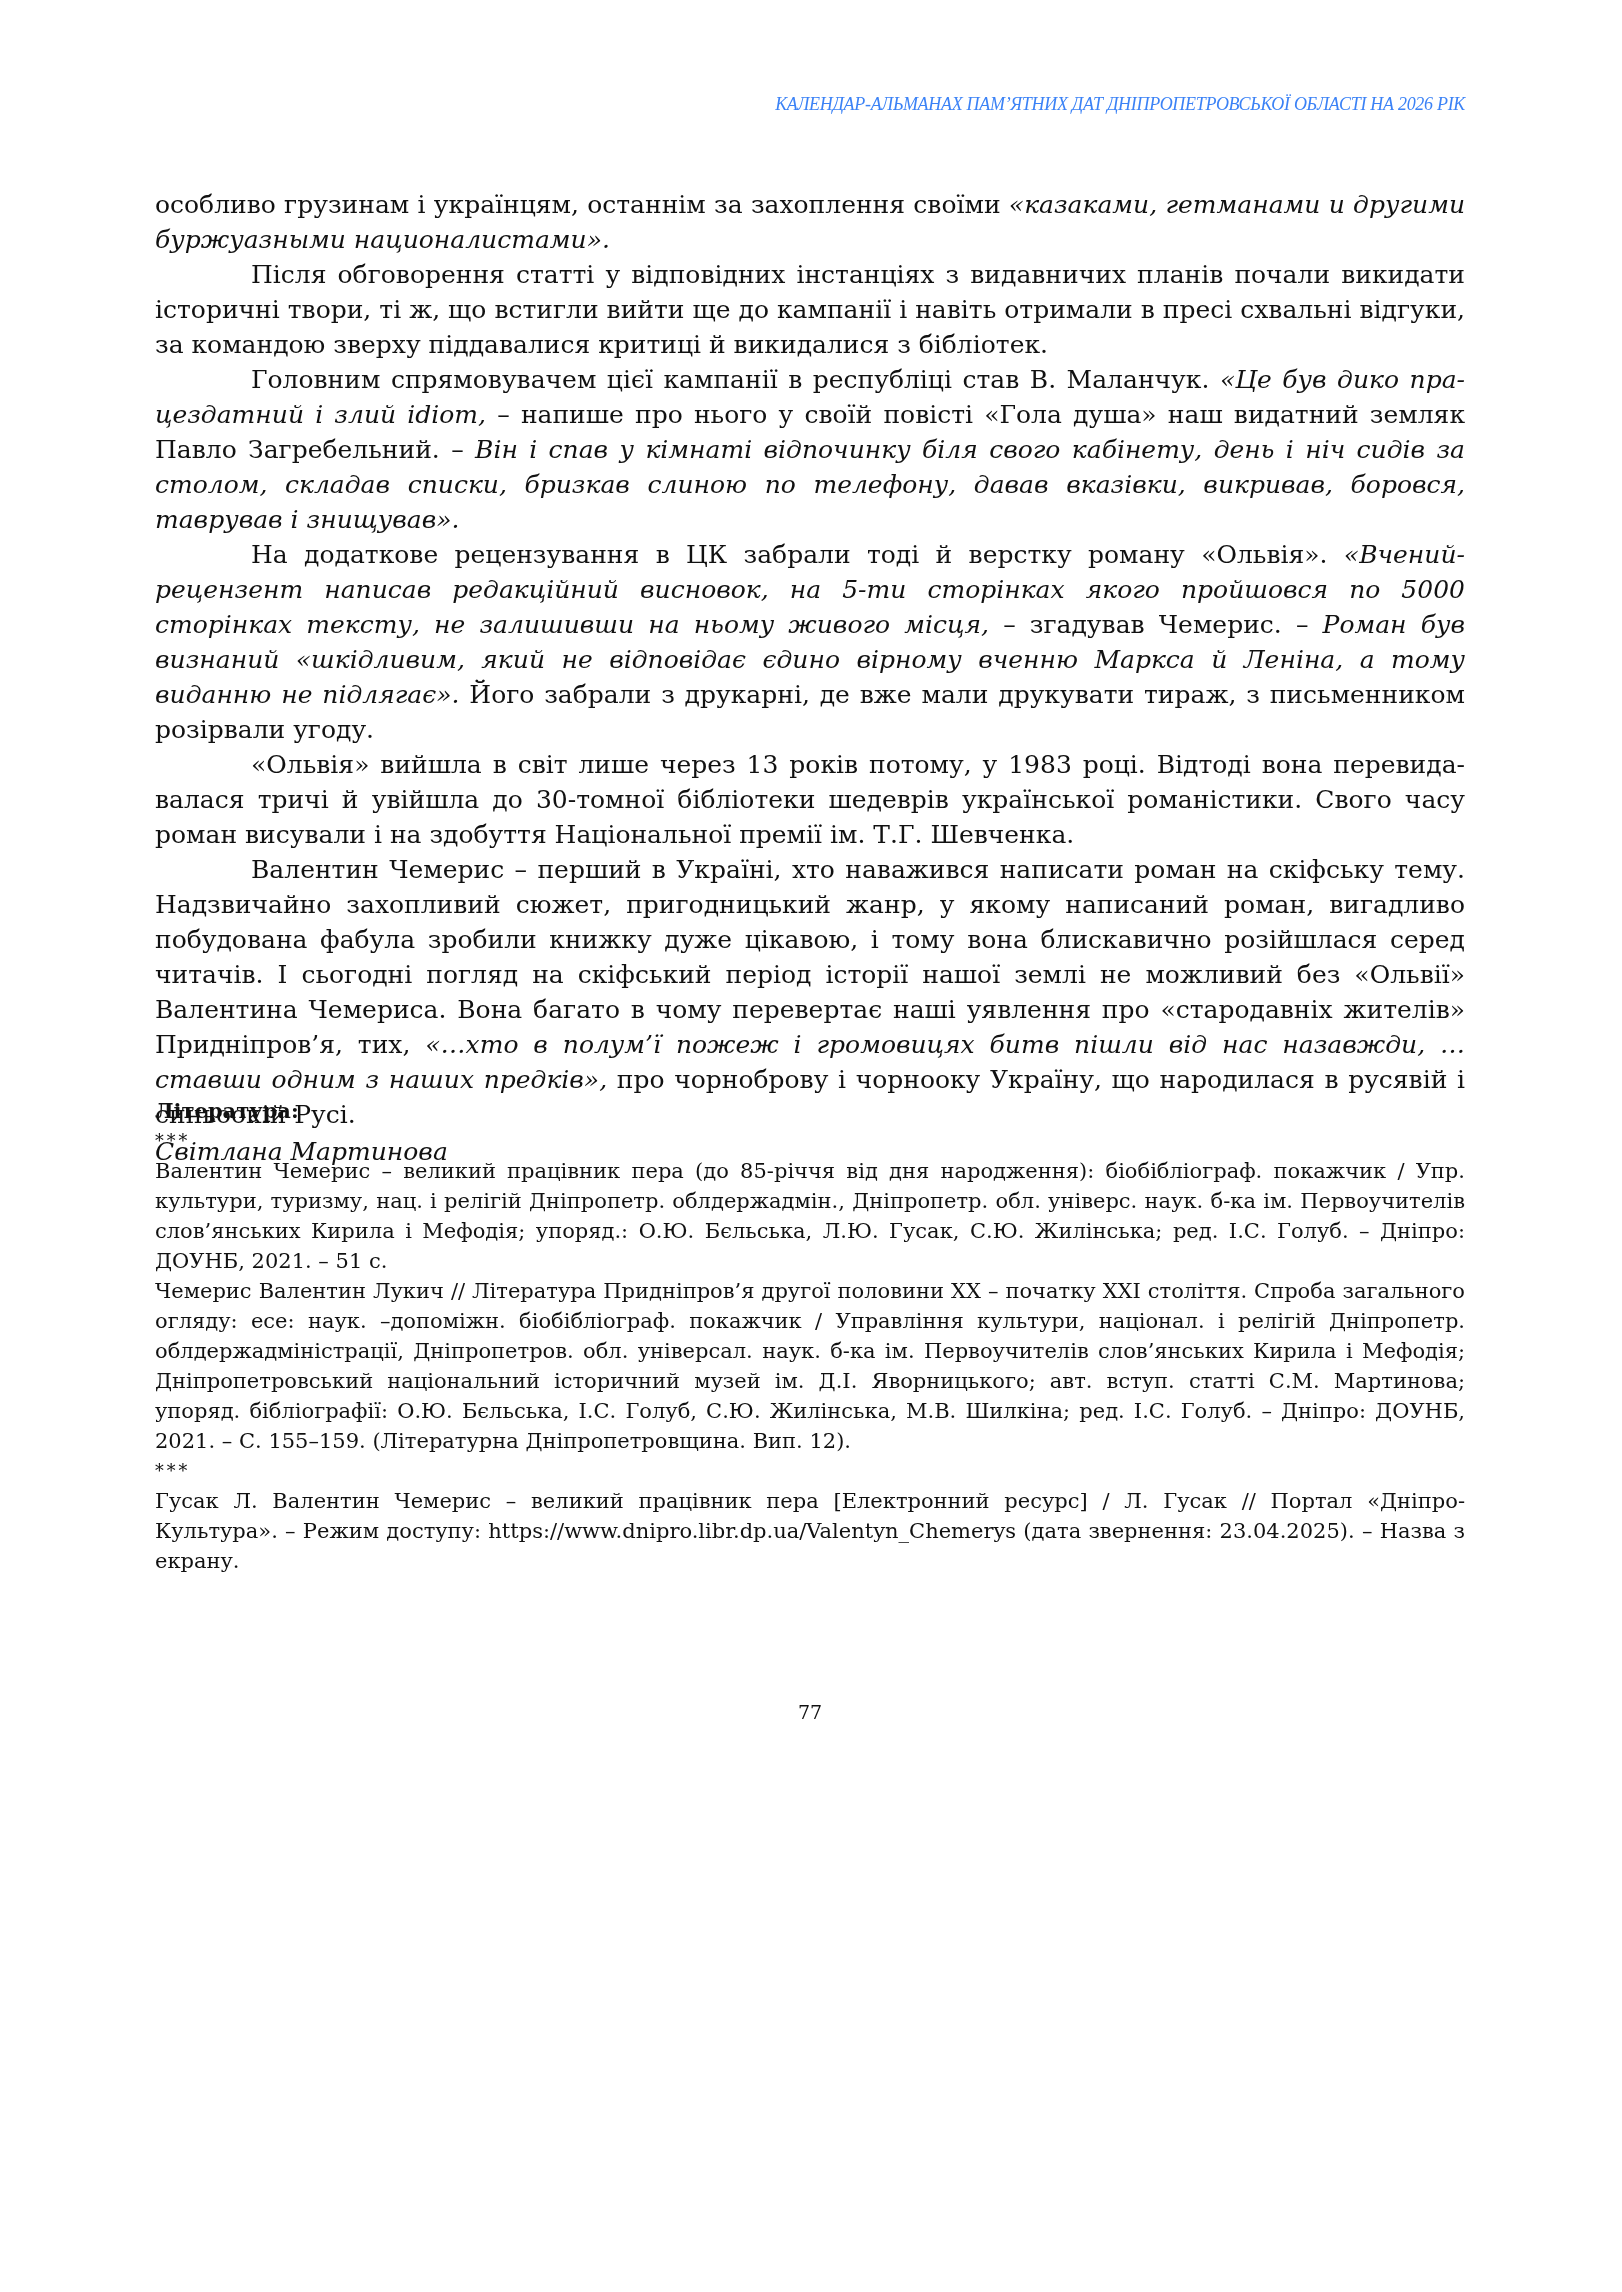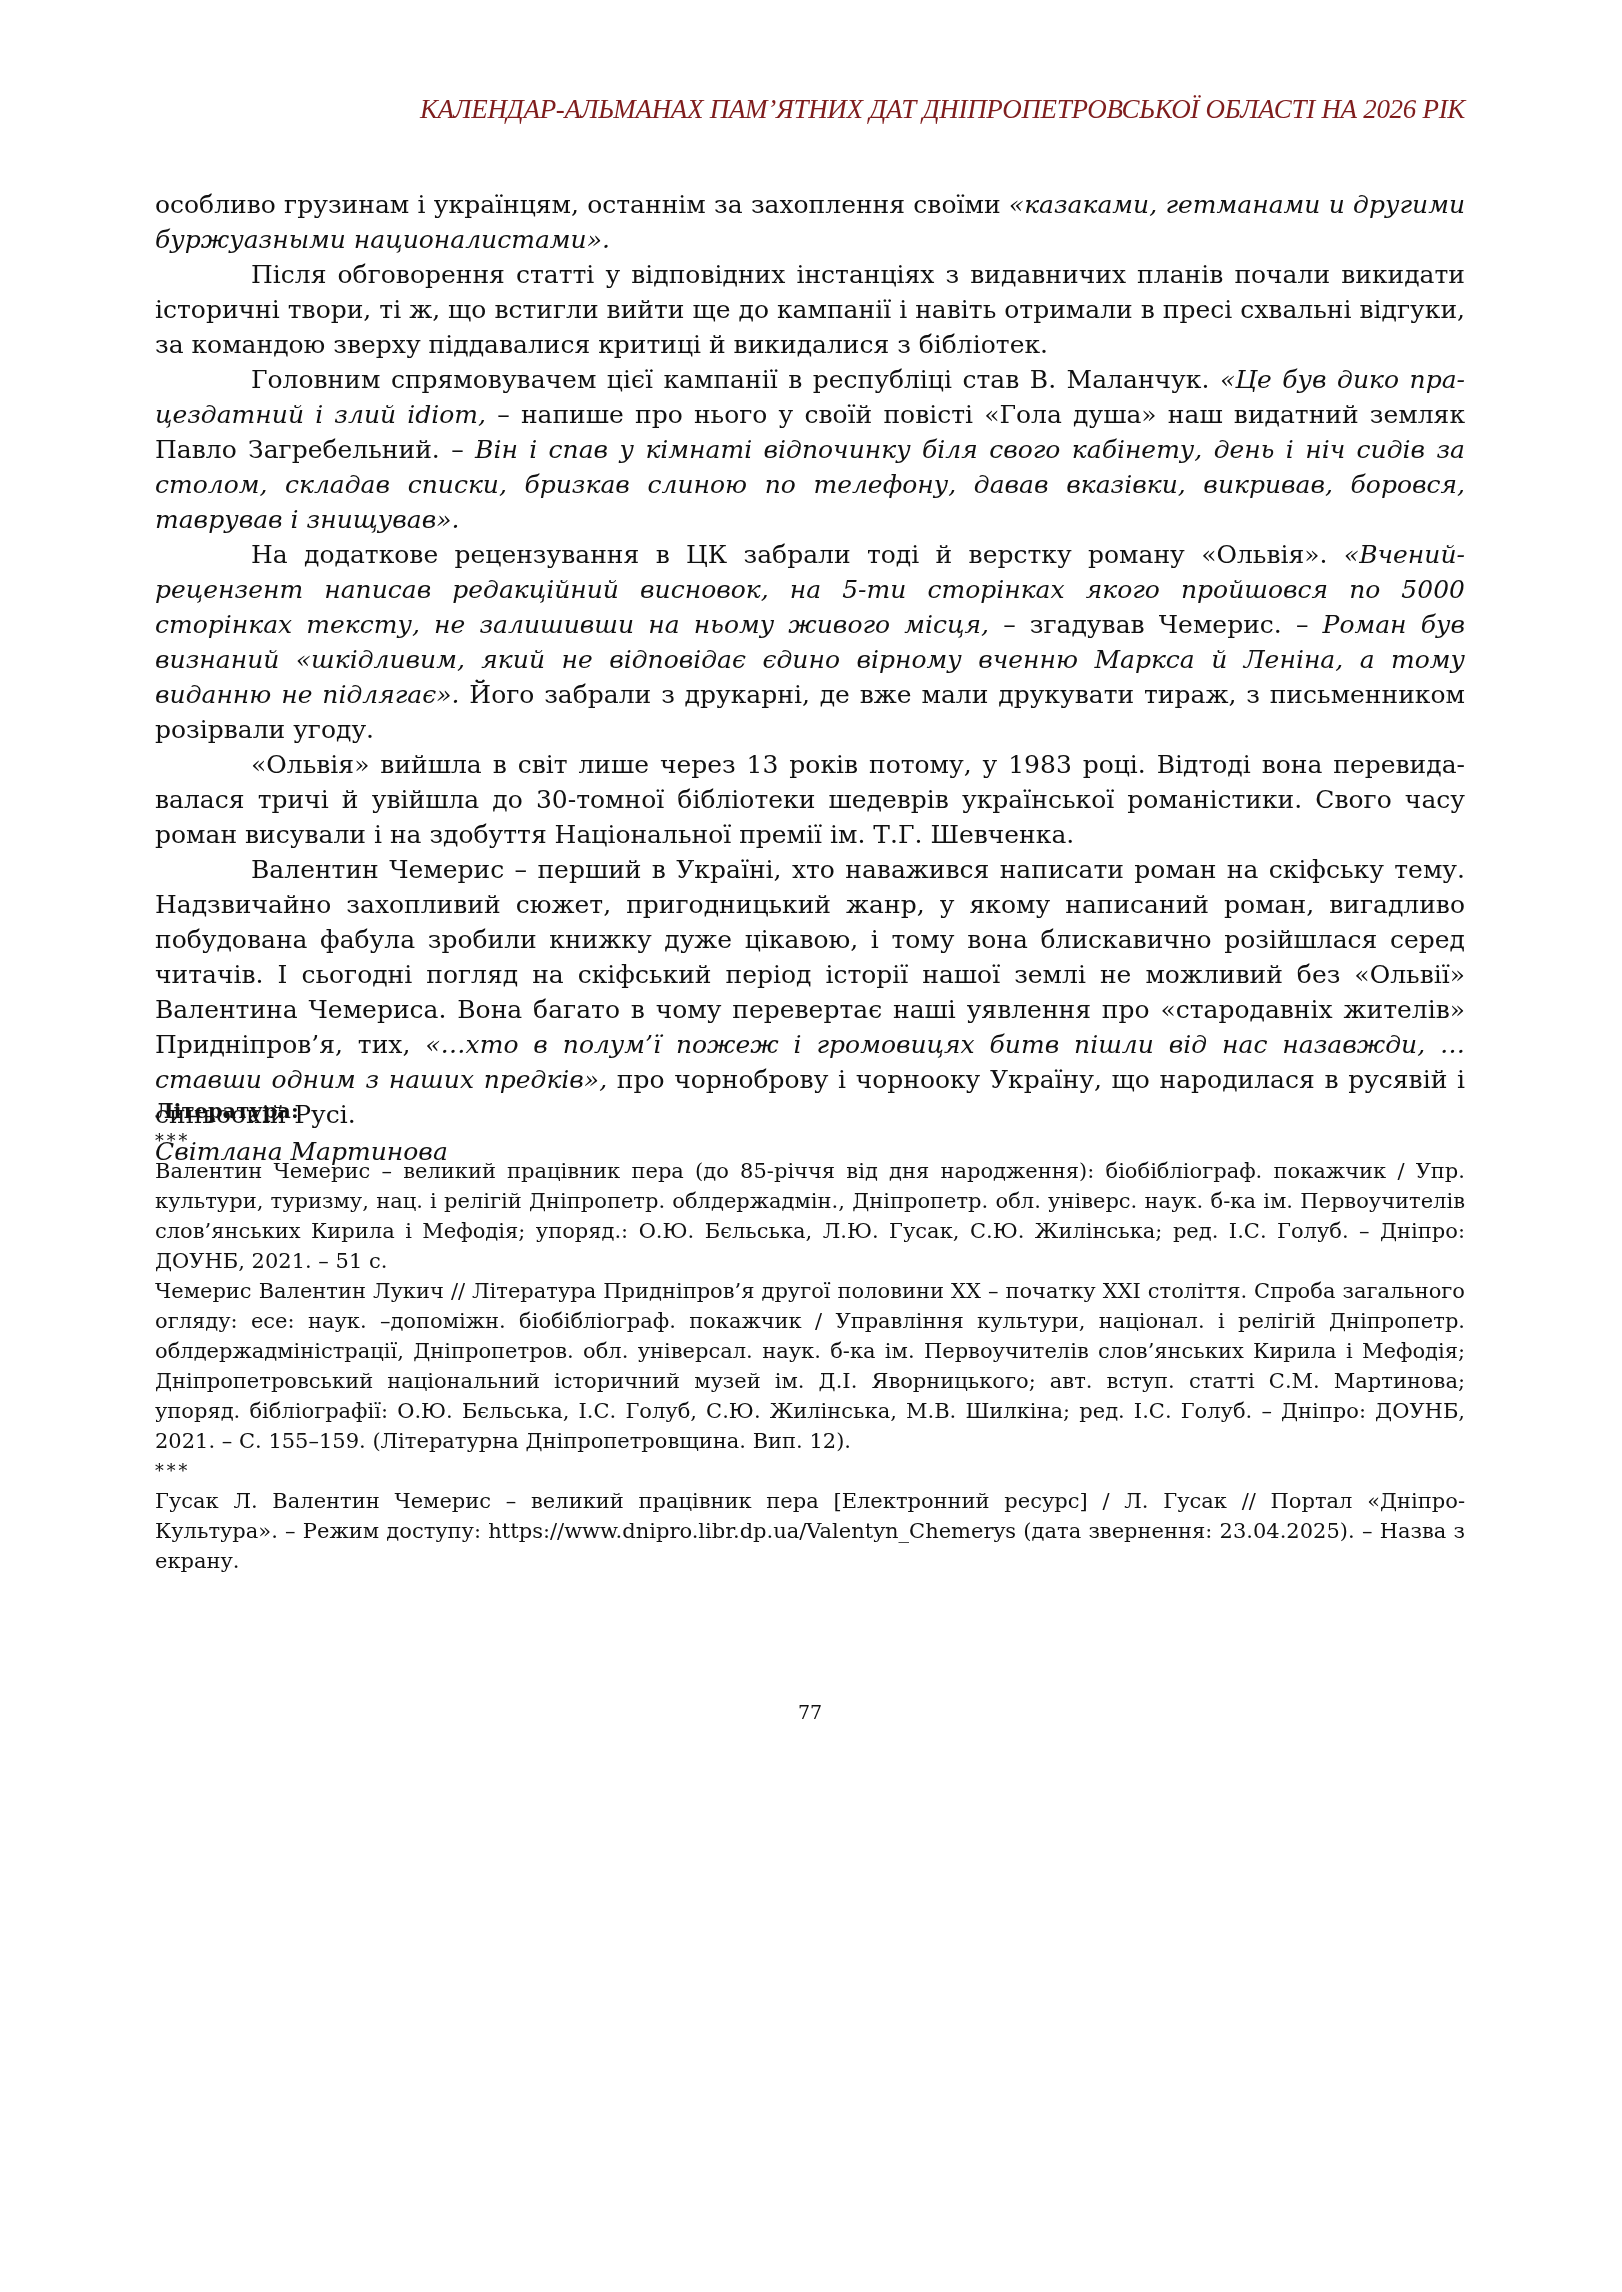--- a/index.html
+++ b/index.html
@@ -1,21 +1,21 @@
 <!DOCTYPE html>
 <html><head>
   <meta charset="utf-8">
   <style>
     html, body { margin: 0; padding: 0; background: #ffffff; }
     body { width: 1622px; height: 2293px; position: relative; overflow: hidden; color: #111111; }
     .page { position: absolute; left: 155px; top: 0; width: 1310px; }
     .running-header {
       position: absolute; top: 94px; right: 0; width: 1310px;
       text-align: right; font-family: "Liberation Serif", serif; font-style: italic;
-      font-size: 27px; letter-spacing: -0.3px; color: #7f1d1d;
+      font-size: 18px; letter-spacing: -0.3px; color: #3b82f6;
     }
     .body-text {
       position: absolute; top: 143px; left: 0; width: 1310px;
       font-family: "DejaVu Serif", serif; font-size: 25px; line-height: 35px;
       text-align: justify; hyphens: manual; margin-top: 44px;
     }
     .body-text p { margin: 0; }
     .body-text p.indent { text-indent: 96px; }
     .body-text i { font-style: italic; }
     .signature {

